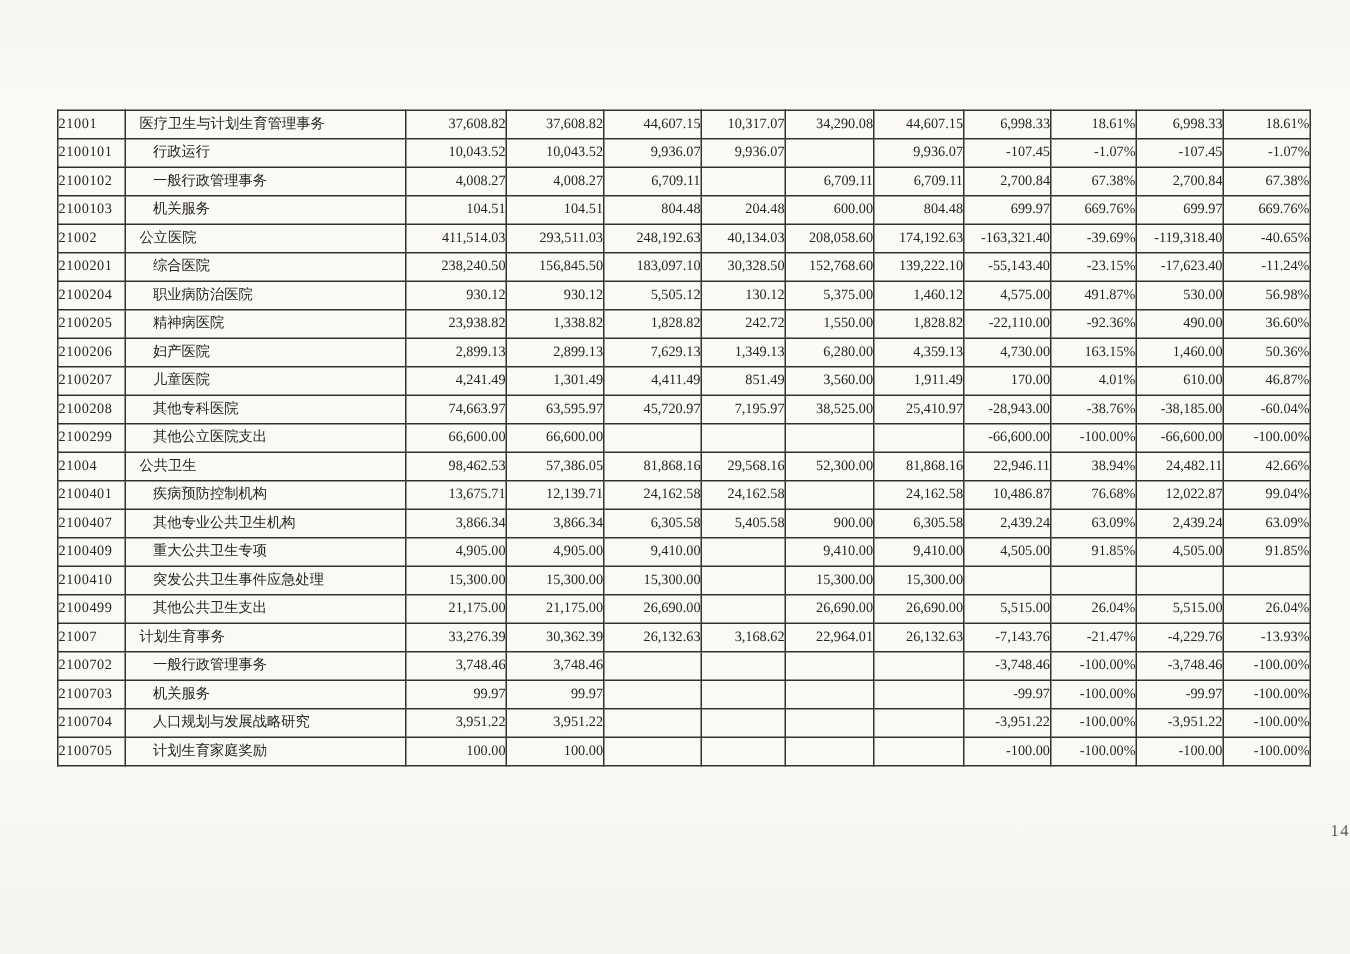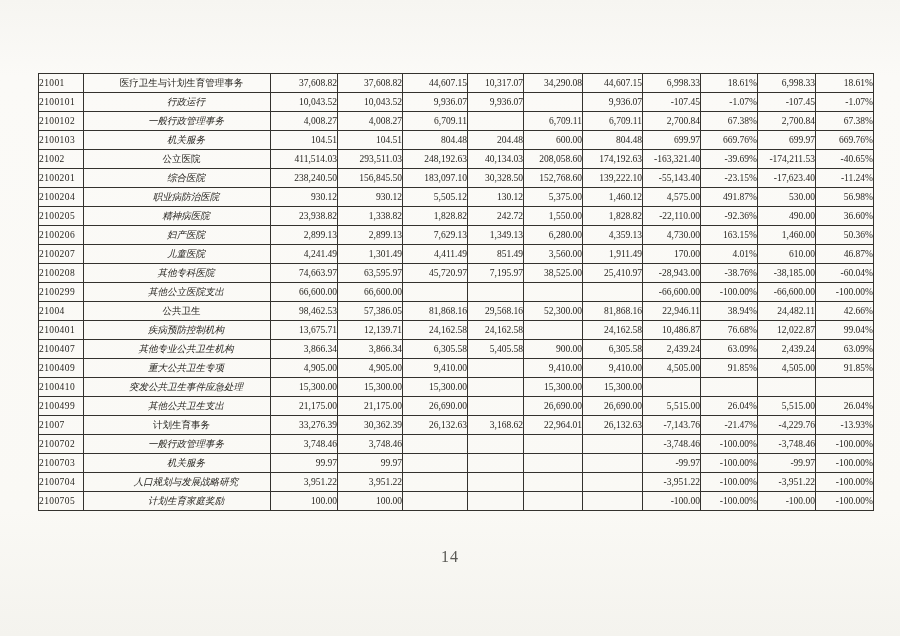--- a/index.html
+++ b/index.html
@@ -26,30 +26,30 @@
     border: 1px solid #34322e;
     height: 18px;
     font-size: 9.5px;
     line-height: 18px;
     color: #272520;
     padding: 0;
     white-space: nowrap;
     overflow: hidden;
   }
   td.code { padding-left: 5px; letter-spacing: 0.4px; }
-  td.desc { font-size: 10px; text-align: center; }
+  td.desc { font-size: 10px; }
   td.desc.lvl1 { padding-left: 9px; }
-  td.desc.lvl2 { padding-left: 18px; font-style: italic; }
+  td.desc.lvl2 { padding-left: 18px; }
   td.num { text-align: right; padding-right: 4px; }
   .page-number {
     position: absolute;
     top: 548px; left: 0;
     width: 900px;
-    text-align: center;
-    font-size: 16px;
+    text-align: right;
+    font-size: 11px;
     color: #5a5955;
     letter-spacing: 1px;
   }
 </style>
 </head>
 <body>
 
 <div class="page">
   <table class="budget">
     <colgroup>
@@ -127,21 +127,21 @@
           <td class="code">21002</td>
           <td class="desc lvl1">公立医院</td>
           <td class="num">411,514.03</td>
           <td class="num">293,511.03</td>
           <td class="num">248,192.63</td>
           <td class="num">40,134.03</td>
           <td class="num">208,058.60</td>
           <td class="num">174,192.63</td>
           <td class="num">-163,321.40</td>
           <td class="num">-39.69%</td>
-          <td class="num">-174,211.53</td>
+          <td class="num">-119,318.40</td>
           <td class="num">-40.65%</td>
         </tr>
         <tr>
           <td class="code">2100201</td>
           <td class="desc lvl2">综合医院</td>
           <td class="num">238,240.50</td>
           <td class="num">156,845.50</td>
           <td class="num">183,097.10</td>
           <td class="num">30,328.50</td>
           <td class="num">152,768.60</td>

